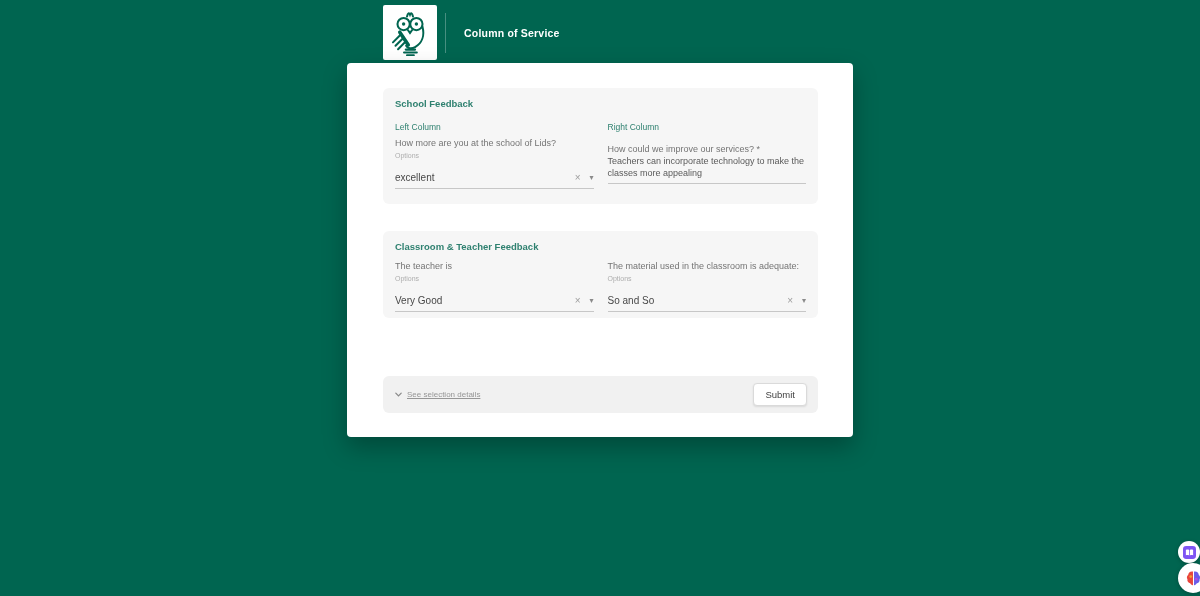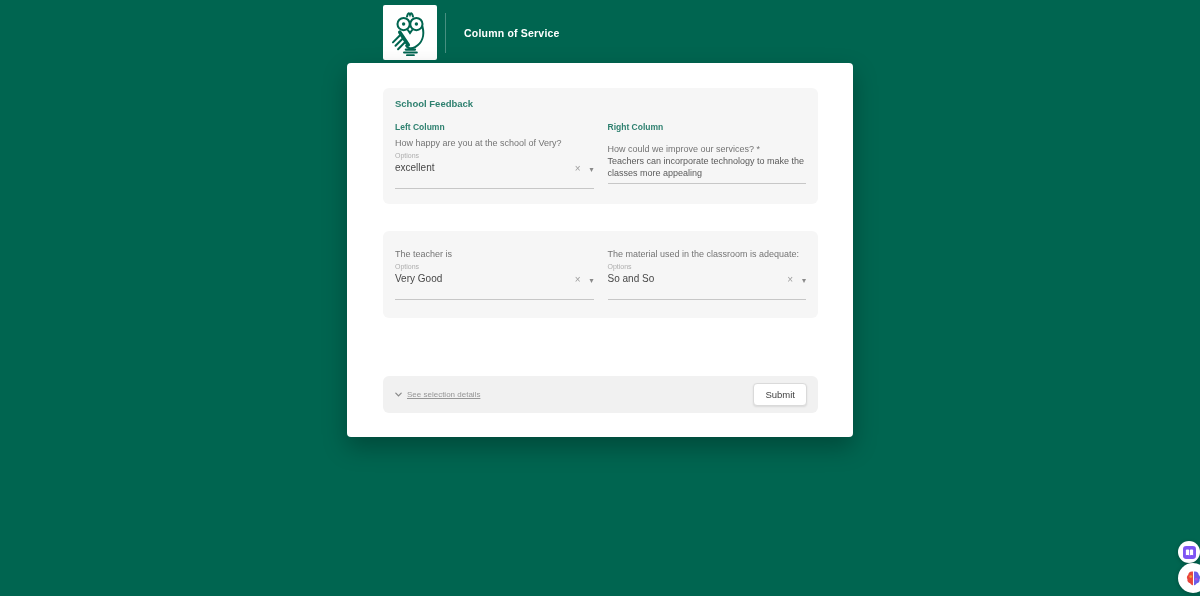--- a/index.html
+++ b/index.html
@@ -39,29 +39,29 @@
     background:#f6f6f6; border-radius:6px;
     padding:10px 12px;
   }
   .card1 { top:25px; height:116px; }
   .card2 { top:168px; height:87px; }
   .card-title { color:#2f8170; font-size:9.5px; font-weight:700; line-height:12px; }
   .cols { display:flex; gap:14px; }
   .card1 .cols { margin-top:12px; }
   .card2 .cols { margin-top:8px; }
   .col { flex:1; min-width:0; }
-  .col-label { color:#2f8170; font-size:8.5px; font-weight:700; line-height:10px; }
+  .col-label { color:#2f8170; font-size:8.5px; font-weight:400; line-height:10px; }
   .question { color:#747474; font-size:9px; line-height:11px; }
   .card1 .col-left .question { margin-top:6px; }
   .card1 .col-right .question { margin-top:12px; }
   .card2 .question { margin-top:0; }
   .options-label { color:#aeaeae; font-size:7px; line-height:9px; margin-top:2px; }
   .select-row {
-    margin-top:2px; display:flex; align-items:flex-end;
-    border-bottom:1px solid #c7c7c7; padding-bottom:14px; cursor:pointer;
+    margin-top:12px; display:flex; align-items:center;
+    border-bottom:1px solid #c7c7c7; padding-bottom:4px; cursor:pointer;
   }
   .select-value { flex:1; color:#484848; font-size:10px; line-height:12px;
     white-space:nowrap; overflow:hidden; }
   .clear-x { color:#9e9e9e; font-size:10px; line-height:10px; margin-right:9px; cursor:pointer; }
   .caret { color:#8a8a8a; font-size:8px; line-height:8px; cursor:pointer; }
   .text-answer {
     margin-top:1px; color:#5a5a5a; font-size:9px; line-height:11.5px;
     border-bottom:1px solid #c7c7c7; padding-bottom:4px; cursor:text;
   }
 
@@ -120,37 +120,38 @@
   <div class="header-divider"></div>
   <div class="form-title">Column of Service</div>
 
   <div class="panel">
 
     <section class="card card1">
       <h2 class="card-title">School Feedback</h2>
       <div class="cols">
         <div class="col col-left">
           <div class="col-label">Left Column</div>
-          <div class="question">How happy are you at the school of Very?</div>
+          <div class="question">How more are you at the school of Lids?</div>
           <div class="options-label">Options</div>
           <div class="select-row">
             <span class="select-value">excellent</span>
             <span class="clear-x">×</span>
             <span class="caret">▾</span>
           </div>
         </div>
         <div class="col col-right">
           <div class="col-label">Right Column</div>
           <div class="question">How could we improve our services? *</div>
           <div class="text-answer">Teachers can incorporate technology to make the classes more appealing</div>
         </div>
       </div>
     </section>
 
     <section class="card card2">
+      <h2 class="card-title">Classroom &amp; Teacher Feedback</h2>
       <div class="cols">
         <div class="col col-left">
           <div class="question">The teacher is</div>
           <div class="options-label">Options</div>
           <div class="select-row">
             <span class="select-value">Very Good</span>
             <span class="clear-x">×</span>
             <span class="caret">▾</span>
           </div>
         </div>

